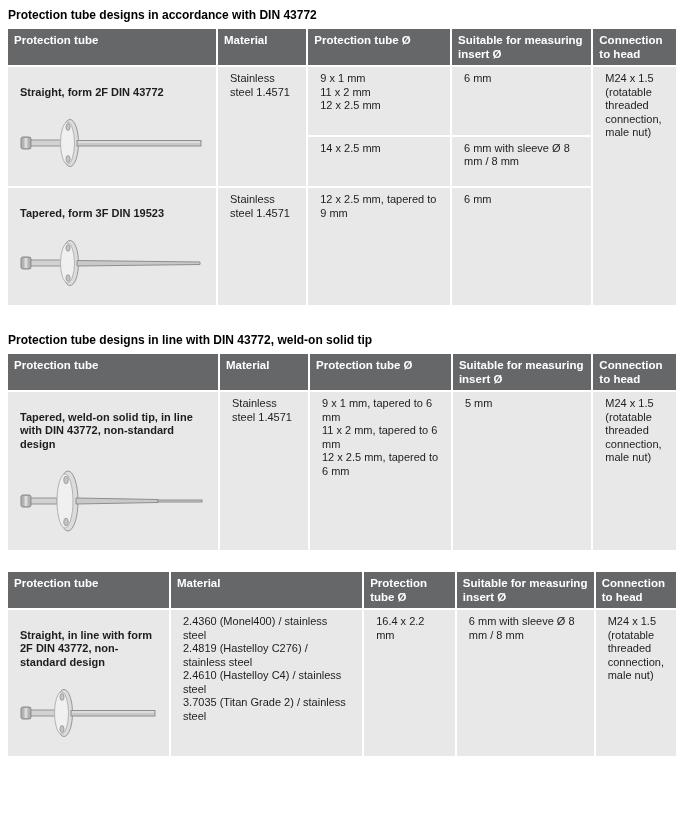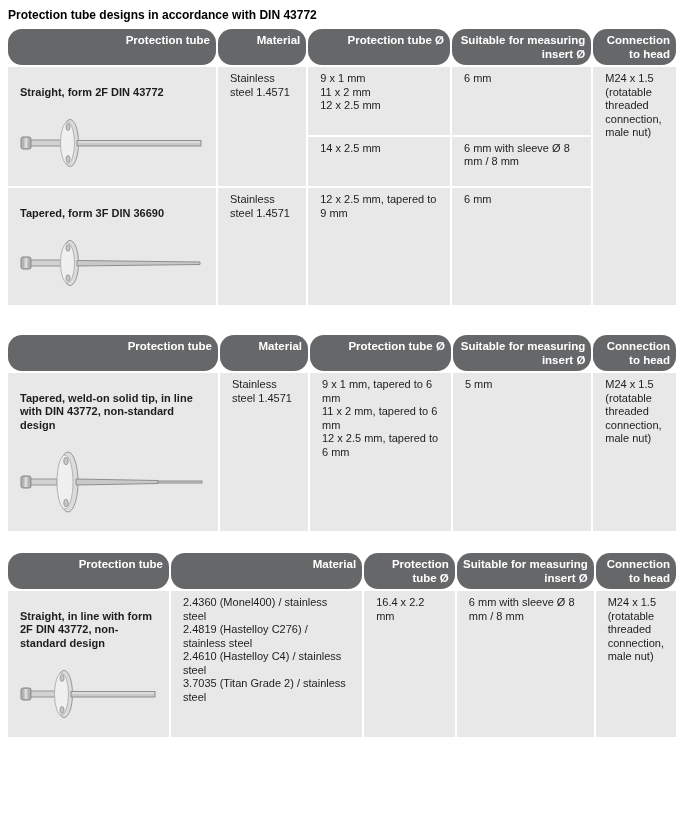--- a/index.html
+++ b/index.html
@@ -15,23 +15,23 @@
   .sec-gap-sm { margin-top:13px; }
   .tbl-title {
     font-size:12px; font-weight:bold; line-height:14px;
     color:#000; margin:0 0 5px 0; white-space:pre-line;
   }
   table.data {
     border-collapse:separate; border-spacing:2px;
     table-layout:fixed; margin-left:-2px;
   }
   table.data th {
-    background:#666769; color:#fff; text-align:right;
+    background:#666769; color:#fff; text-align:left;
     font-size:11.5px; line-height:14px; font-weight:bold;
-    padding:4px 6px; vertical-align:top;border-radius:14px;
+    padding:4px 6px; vertical-align:top;
   }
   table.data td {
     background:#e8e8e8; font-size:11px; line-height:13.5px;
     padding:5px 12px; vertical-align:top;
     white-space:pre-line; overflow:hidden;
   }
   td .rowname { font-weight:bold; }
   .tube-img { display:block; margin-top:5px; }
   svg .metal  { fill:#c9c9c9; stroke:#8e8e8e; stroke-width:1; }
   svg .rod    { fill:#d2d2d2; stroke:#939393; stroke-width:1; }
@@ -86,41 +86,42 @@
 12 x 2.5 mm</td>
         <td>6 mm</td>
         <td rowspan="3">M24 x 1.5 (rotatable threaded connection, male nut)</td>
       </tr>
       <tr>
         <td style="height:22px">14 x 2.5 mm</td>
         <td>6 mm with sleeve Ø 8 mm / 8 mm</td>
       </tr>
       <tr>
         <td style="height:56px">
-          <div class="rowname">Tapered, form 3F DIN 36690</div>
+          <div class="rowname">Tapered, form 3F DIN 19523</div>
           <svg class="tube-img" width="184" height="48" viewBox="0 0 184 48">
             <rect class="nut" x="1" y="18" width="10" height="12" rx="2"></rect>
             <rect class="nuthl" x="4.5" y="19" width="3" height="10"></rect>
             <rect class="rod" x="11" y="21" width="30" height="6"></rect>
             <ellipse class="flangeB" cx="50" cy="24" rx="8.5" ry="22.5"></ellipse>
             <ellipse class="flangeF" cx="47.5" cy="24" rx="7" ry="20"></ellipse>
             <ellipse class="hole" cx="48" cy="9" rx="2" ry="3.2"></ellipse>
             <ellipse class="hole" cx="48" cy="39" rx="2" ry="3.2"></ellipse>
             <polygon class="metal" points="57,21.5 180,23 180,25.5 57,27"></polygon>
           </svg>
         </td>
         <td>Stainless steel 1.4571</td>
         <td>12 x 2.5 mm, tapered to 9 mm</td>
         <td>6 mm</td>
       </tr>
     </tbody>
       </table>
   </div>
 
   <div class="section sec-gap-lg">
+    <div class="tbl-title">Protection tube designs in line with DIN 43772, weld-on solid tip</div>
     <table class="data">
       <colgroup>
         <col style="width:186px">
           <col style="width:91px">
           <col style="width:152px">
           <col style="width:149px">
           <col style="width:83px">
       </colgroup>
       <tbody>
           <tr>

